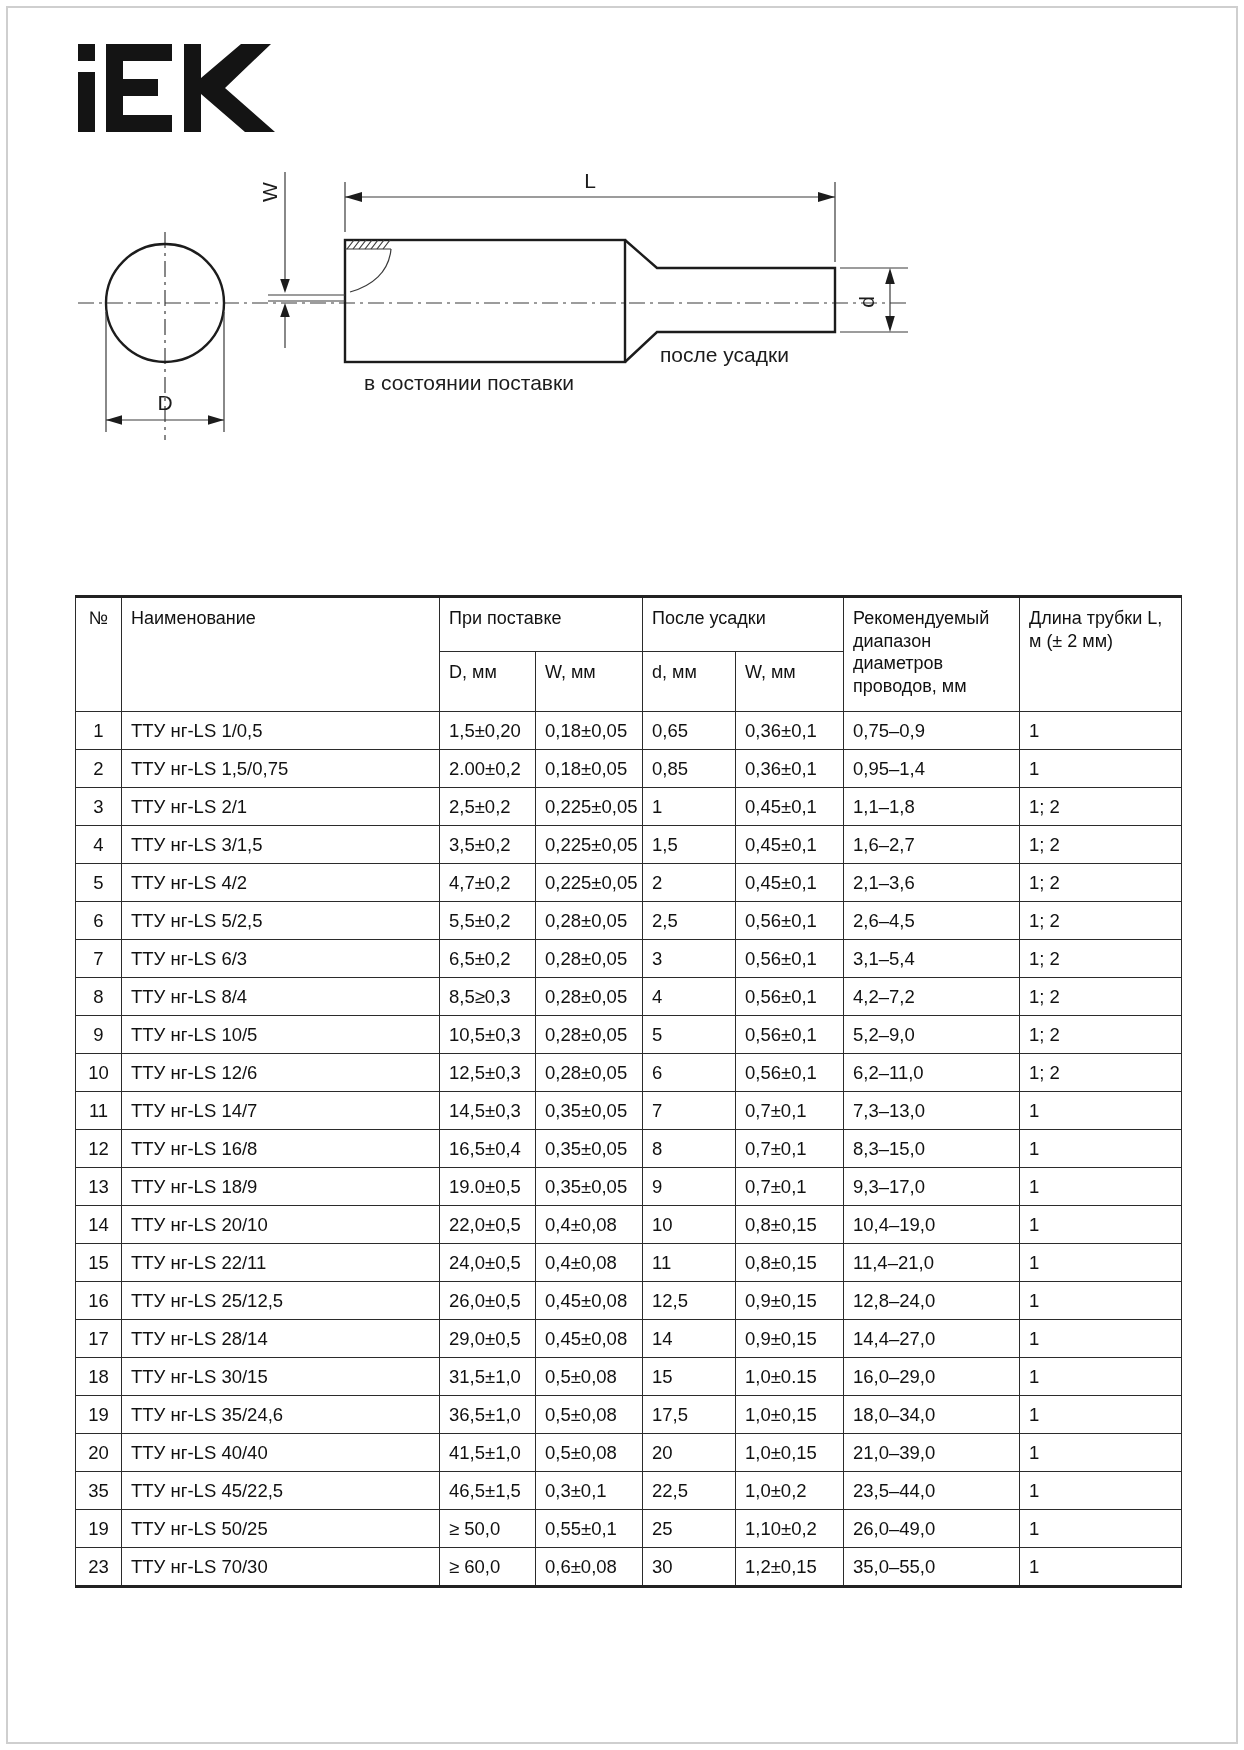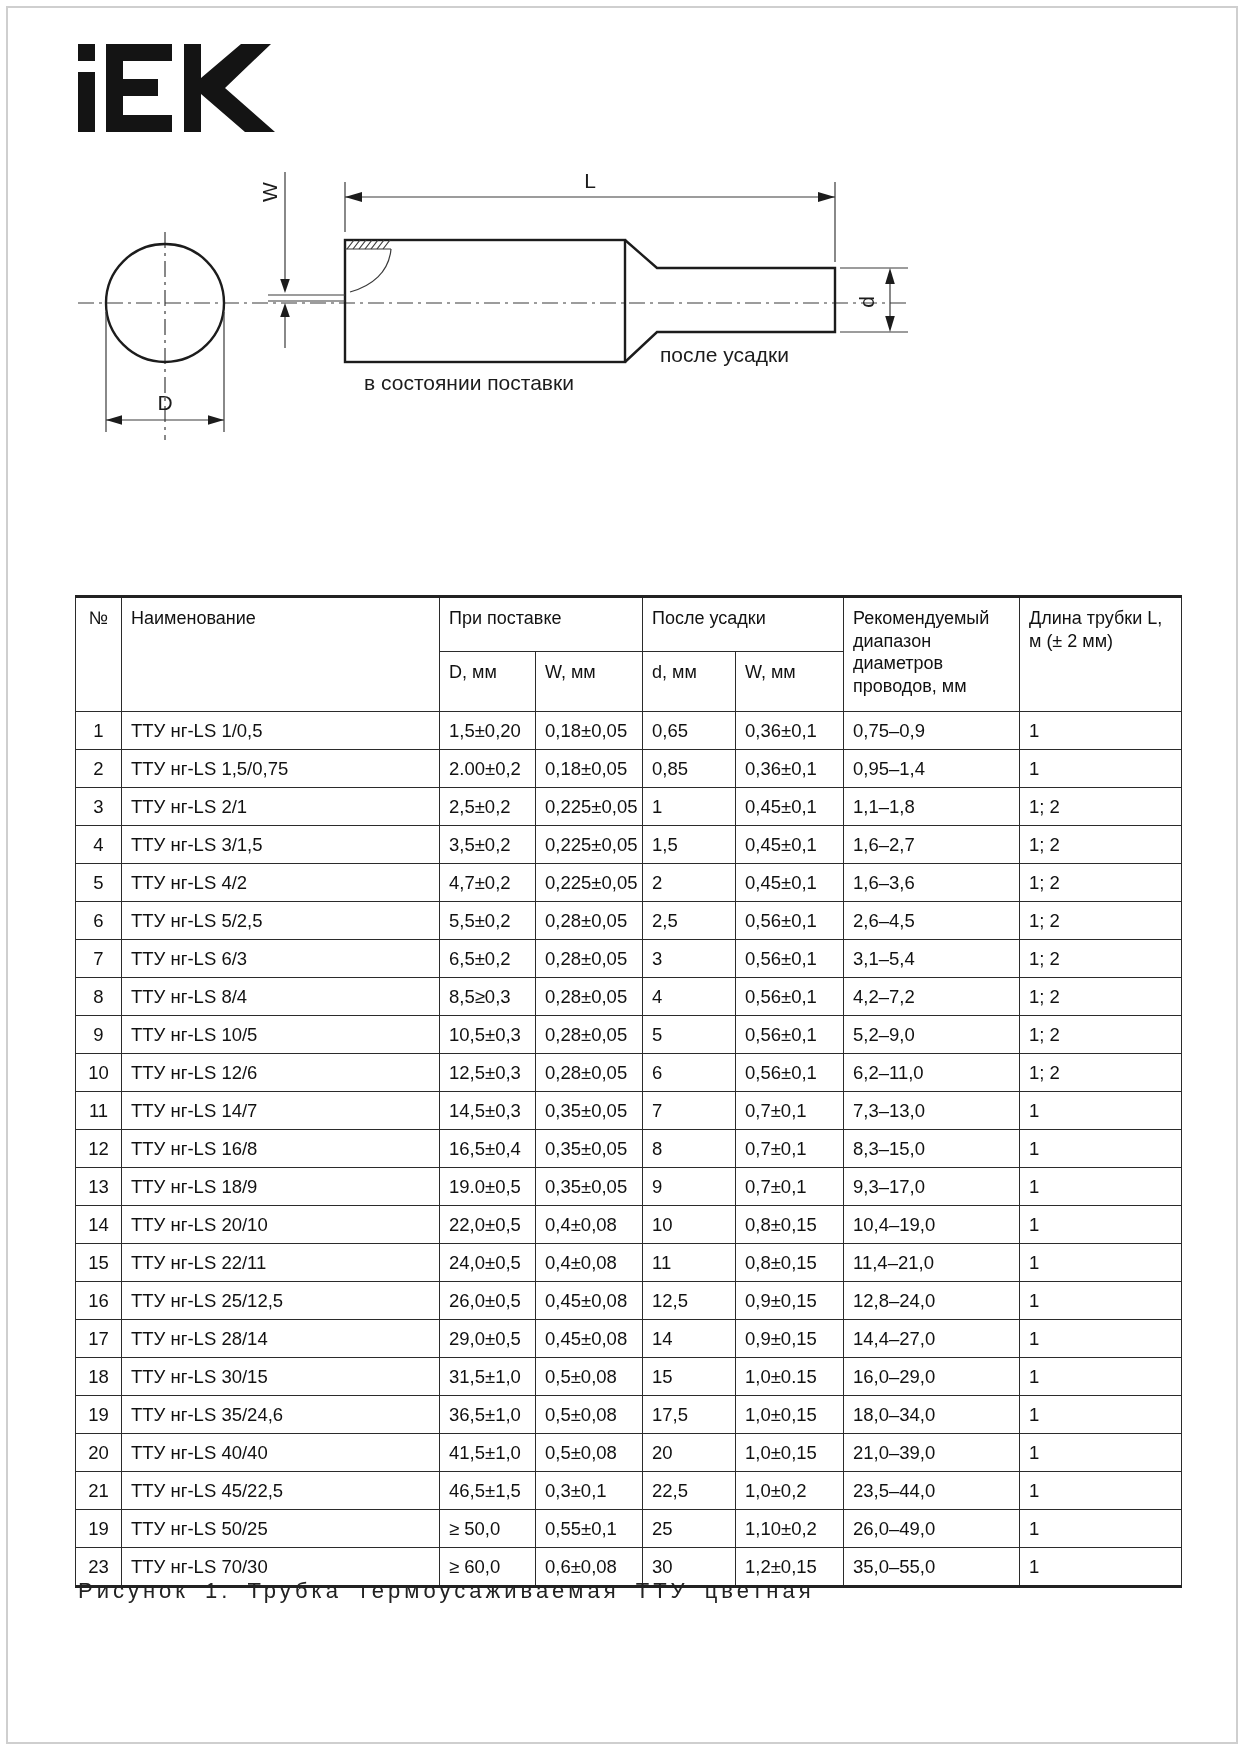--- a/index.html
+++ b/index.html
@@ -178,21 +178,21 @@
           <td>1,6–2,7</td>
           <td>1; 2</td>
         </tr>
         <tr>
           <td>5</td>
           <td>ТТУ нг-LS 4/2</td>
           <td>4,7±0,2</td>
           <td>0,225±0,05</td>
           <td>2</td>
           <td>0,45±0,1</td>
-          <td>1,6–3,6</td>
+          <td>2,1–3,6</td>
           <td>1; 2</td>
         </tr>
         <tr>
           <td>6</td>
           <td>ТТУ нг-LS 5/2,5</td>
           <td>5,5±0,2</td>
           <td>0,28±0,05</td>
           <td>2,5</td>
           <td>0,56±0,1</td>
           <td>2,6–4,5</td>
@@ -332,21 +332,21 @@
           <td>20</td>
           <td>ТТУ нг-LS 40/40</td>
           <td>41,5±1,0</td>
           <td>0,5±0,08</td>
           <td>20</td>
           <td>1,0±0,15</td>
           <td>21,0–39,0</td>
           <td>1</td>
         </tr>
         <tr>
-          <td>21</td>
+          <td>35</td>
           <td>ТТУ нг-LS 45/22,5</td>
           <td>46,5±1,5</td>
           <td>0,3±0,1</td>
           <td>22,5</td>
           <td>1,0±0,2</td>
           <td>23,5–44,0</td>
           <td>1</td>
         </tr>
         <tr>
           <td>19</td>
@@ -364,14 +364,13 @@
           <td>≥ 60,0</td>
           <td>0,6±0,08</td>
           <td>30</td>
           <td>1,2±0,15</td>
           <td>35,0–55,0</td>
           <td>1</td>
         </tr>
       </tbody>
   </table>
 
-  <div class="caption">Рисунок 1. Трубка термоусаживаемая ТТУ цветная</div>
 </div>
 
 </body></html>

